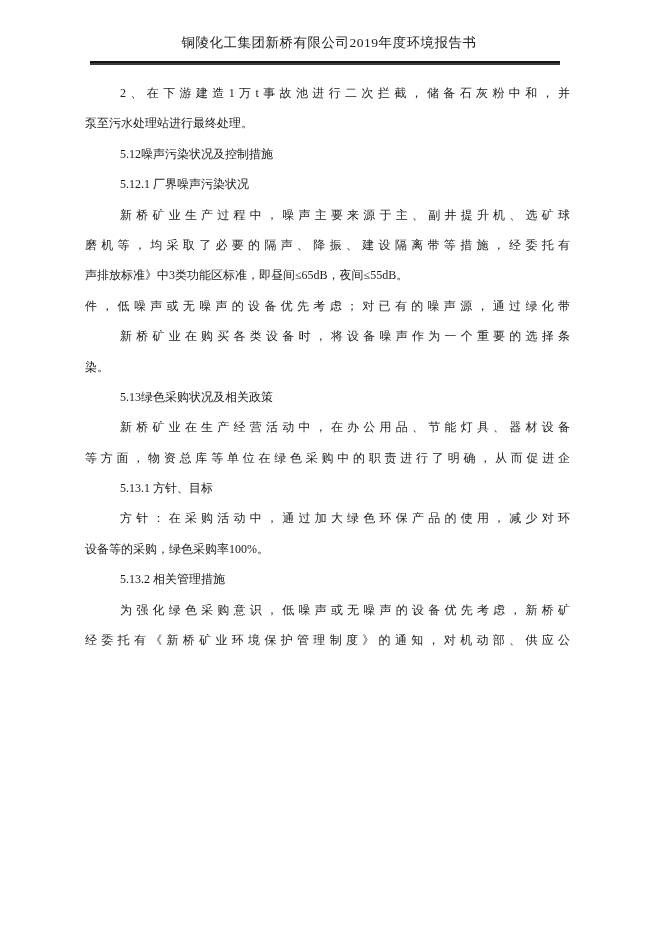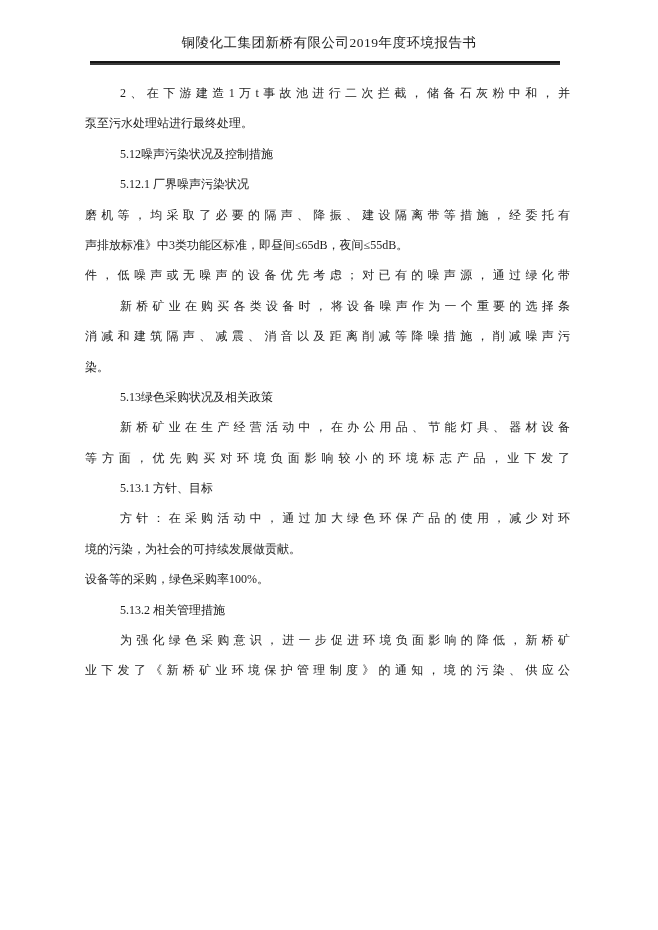--- a/index.html
+++ b/index.html
@@ -77,32 +77,31 @@
 <div class="page">
   <div class="header-title">铜陵化工集团新桥有限公司2019年度环境报告书</div>
 
   <div class="header-rule"></div>
 
   <div class="doc-body">
       <div class="line indent fill">2、在下游建造1万t事故池进行二次拦截，储备石灰粉中和，并</div>
       <div class="line">泵至污水处理站进行最终处理。</div>
       <div class="line indent">5.12噪声污染状况及控制措施</div>
       <div class="line indent">5.12.1 厂界噪声污染状况</div>
+      <div class="line indent fill">新桥矿业生产过程中，噪声主要来源于主、副井提升机、选矿球</div>
       <div class="line fill">磨机等，均采取了必要的隔声、降振、建设隔离带等措施，经委托有</div>
       <div class="line">声排放标准》中3类功能区标准，即昼间≤65dB，夜间≤55dB。</div>
       <div class="line fill">件，低噪声或无噪声的设备优先考虑；对已有的噪声源，通过绿化带</div>
       <div class="line indent fill">新桥矿业在购买各类设备时，将设备噪声作为一个重要的选择条</div>
-      <div class="line fill">消减和建筑隔声、减震、消音以及距离削减等降噪措施，削减噪声污</div>
       <div class="line">染。</div>
       <div class="line indent">5.13绿色采购状况及相关政策</div>
       <div class="line indent fill">新桥矿业在生产经营活动中，在办公用品、节能灯具、器材设备</div>
-      <div class="line fill">等方面，优先购买对环境负面影响较小的环境标志产品，业下发了</div>
+      <div class="line fill">等方面，物资总库等单位在绿色采购中的职责进行了明确，从而促进企</div>
       <div class="line indent">5.13.1 方针、目标</div>
       <div class="line indent fill">方针：在采购活动中，通过加大绿色环保产品的使用，减少对环</div>
-      <div class="line">境的污染，为社会的可持续发展做贡献。</div>
       <div class="line">设备等的采购，绿色采购率100%。</div>
       <div class="line indent">5.13.2 相关管理措施</div>
-      <div class="line indent fill">为强化绿色采购意识，进一步促进环境负面影响的降低，新桥矿</div>
-      <div class="line fill">业下发了《新桥矿业环境保护管理制度》的通知，境的污染、供应公</div>
+      <div class="line indent fill">为强化绿色采购意识，低噪声或无噪声的设备优先考虑，新桥矿</div>
+      <div class="line fill">经委托有《新桥矿业环境保护管理制度》的通知，对机动部、供应公</div>
     </div>
 
   <div class="footer-pagenum">- 34 -</div>
 </div>
 
 </body></html>

